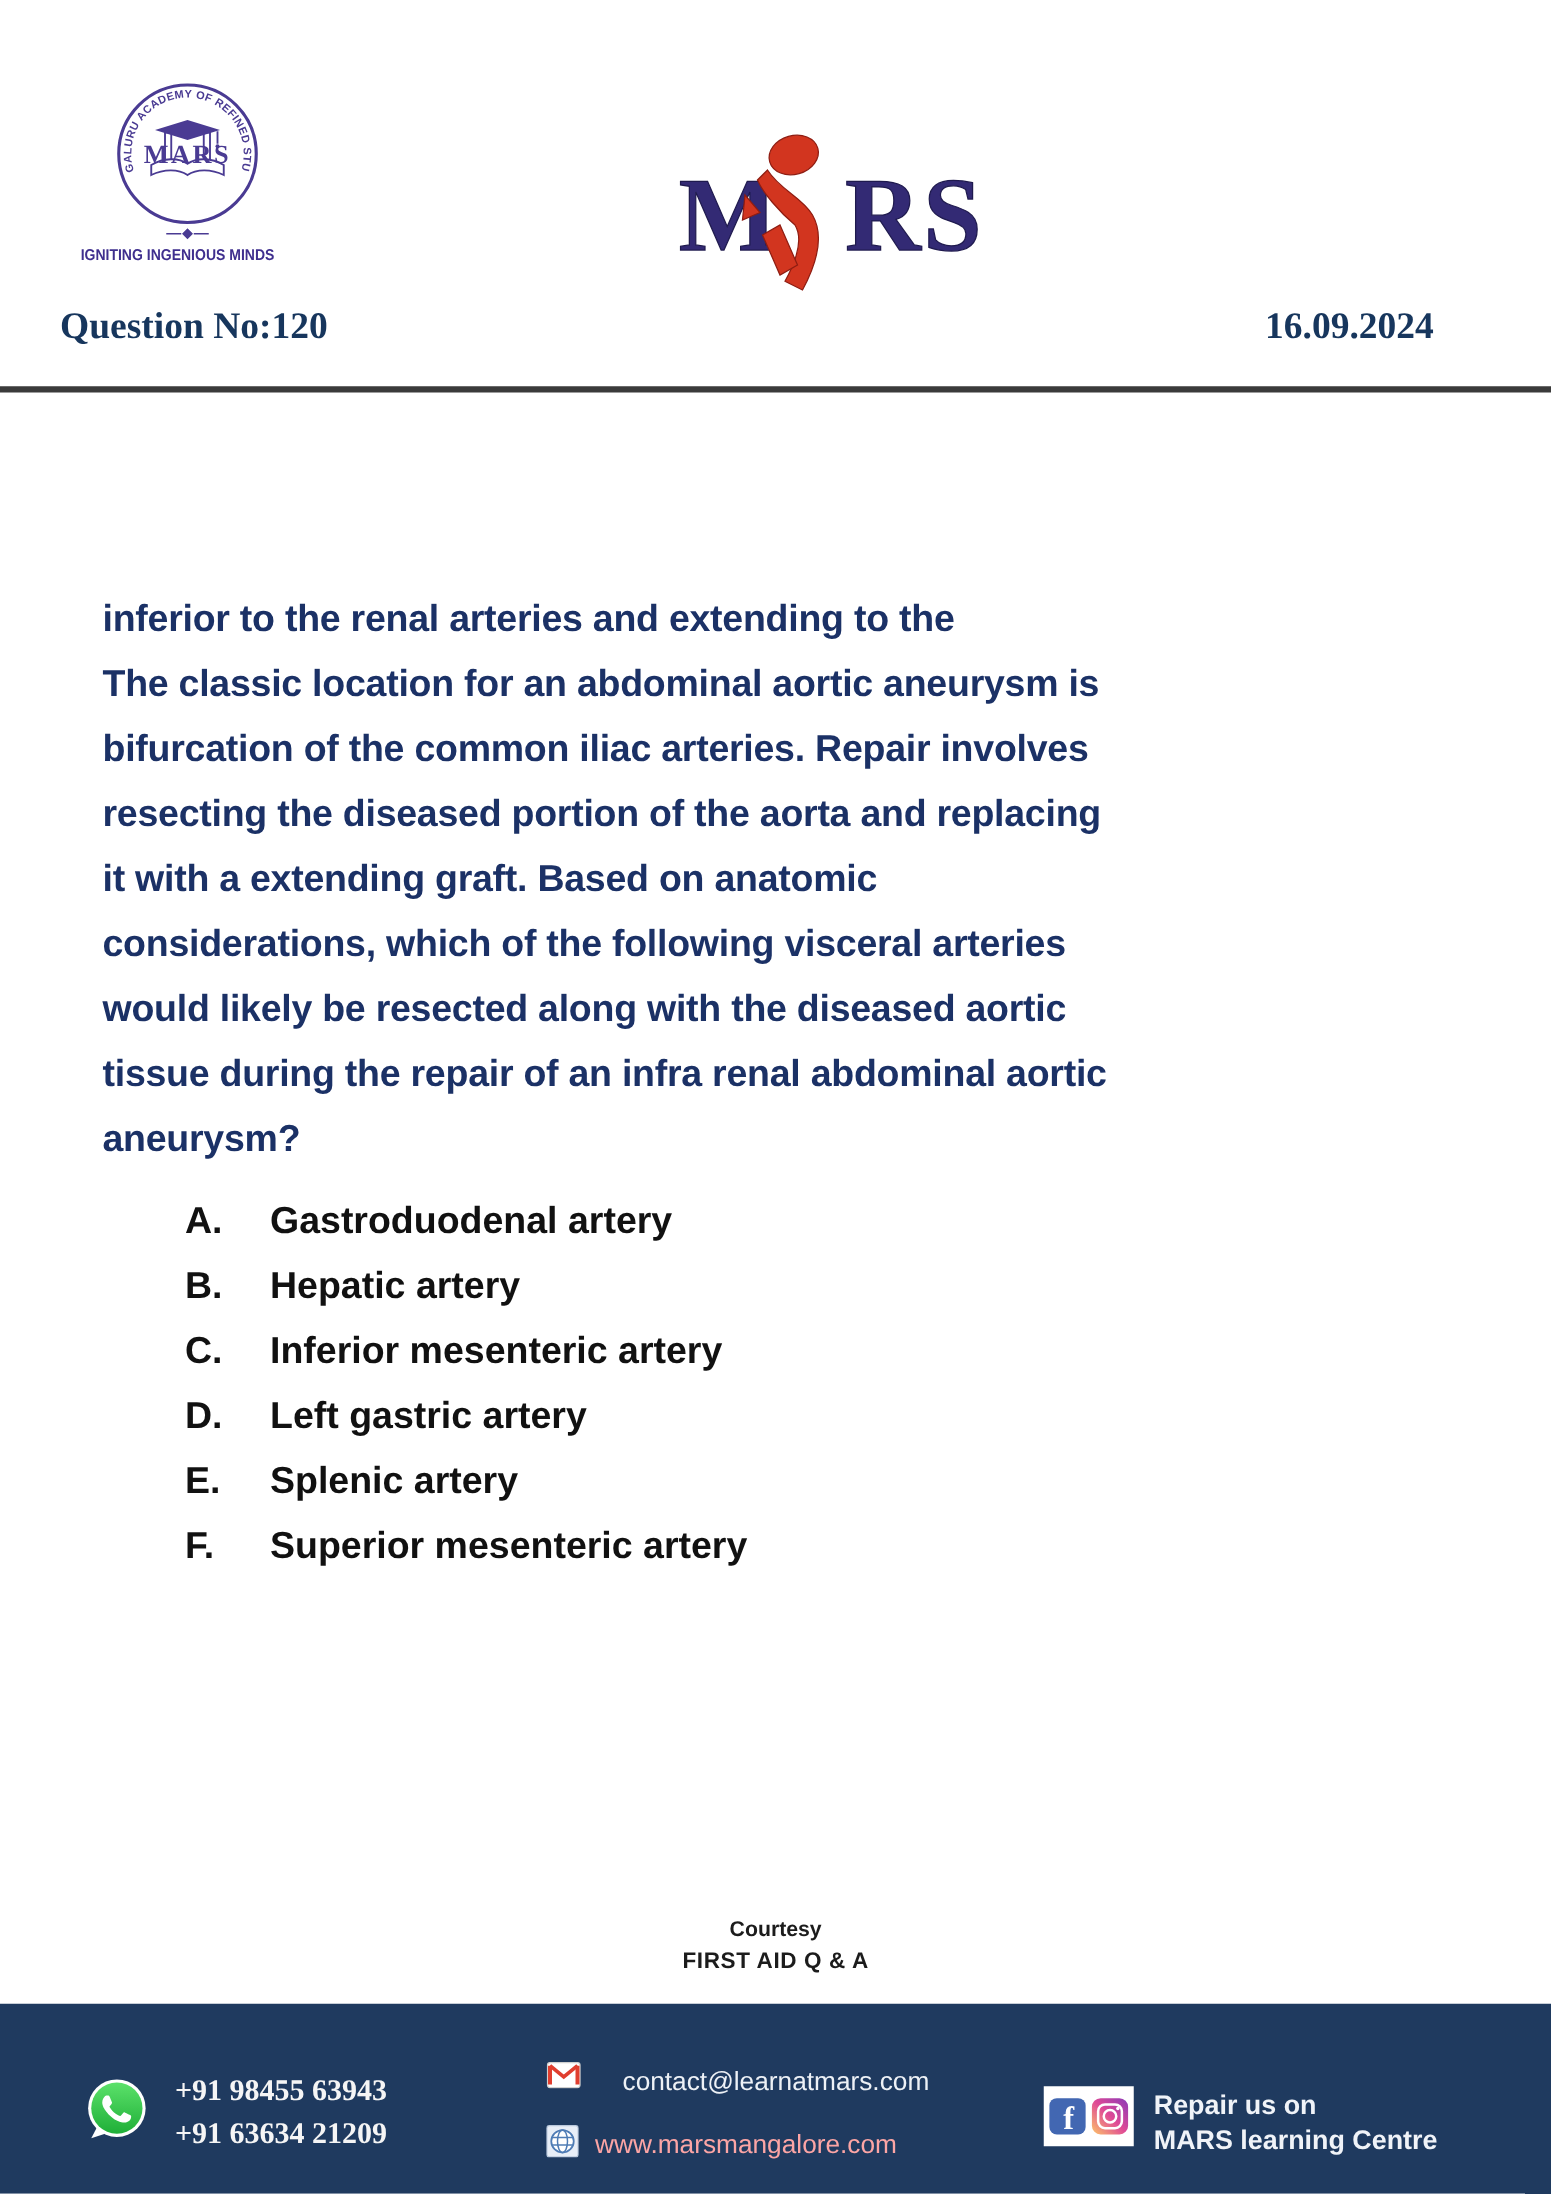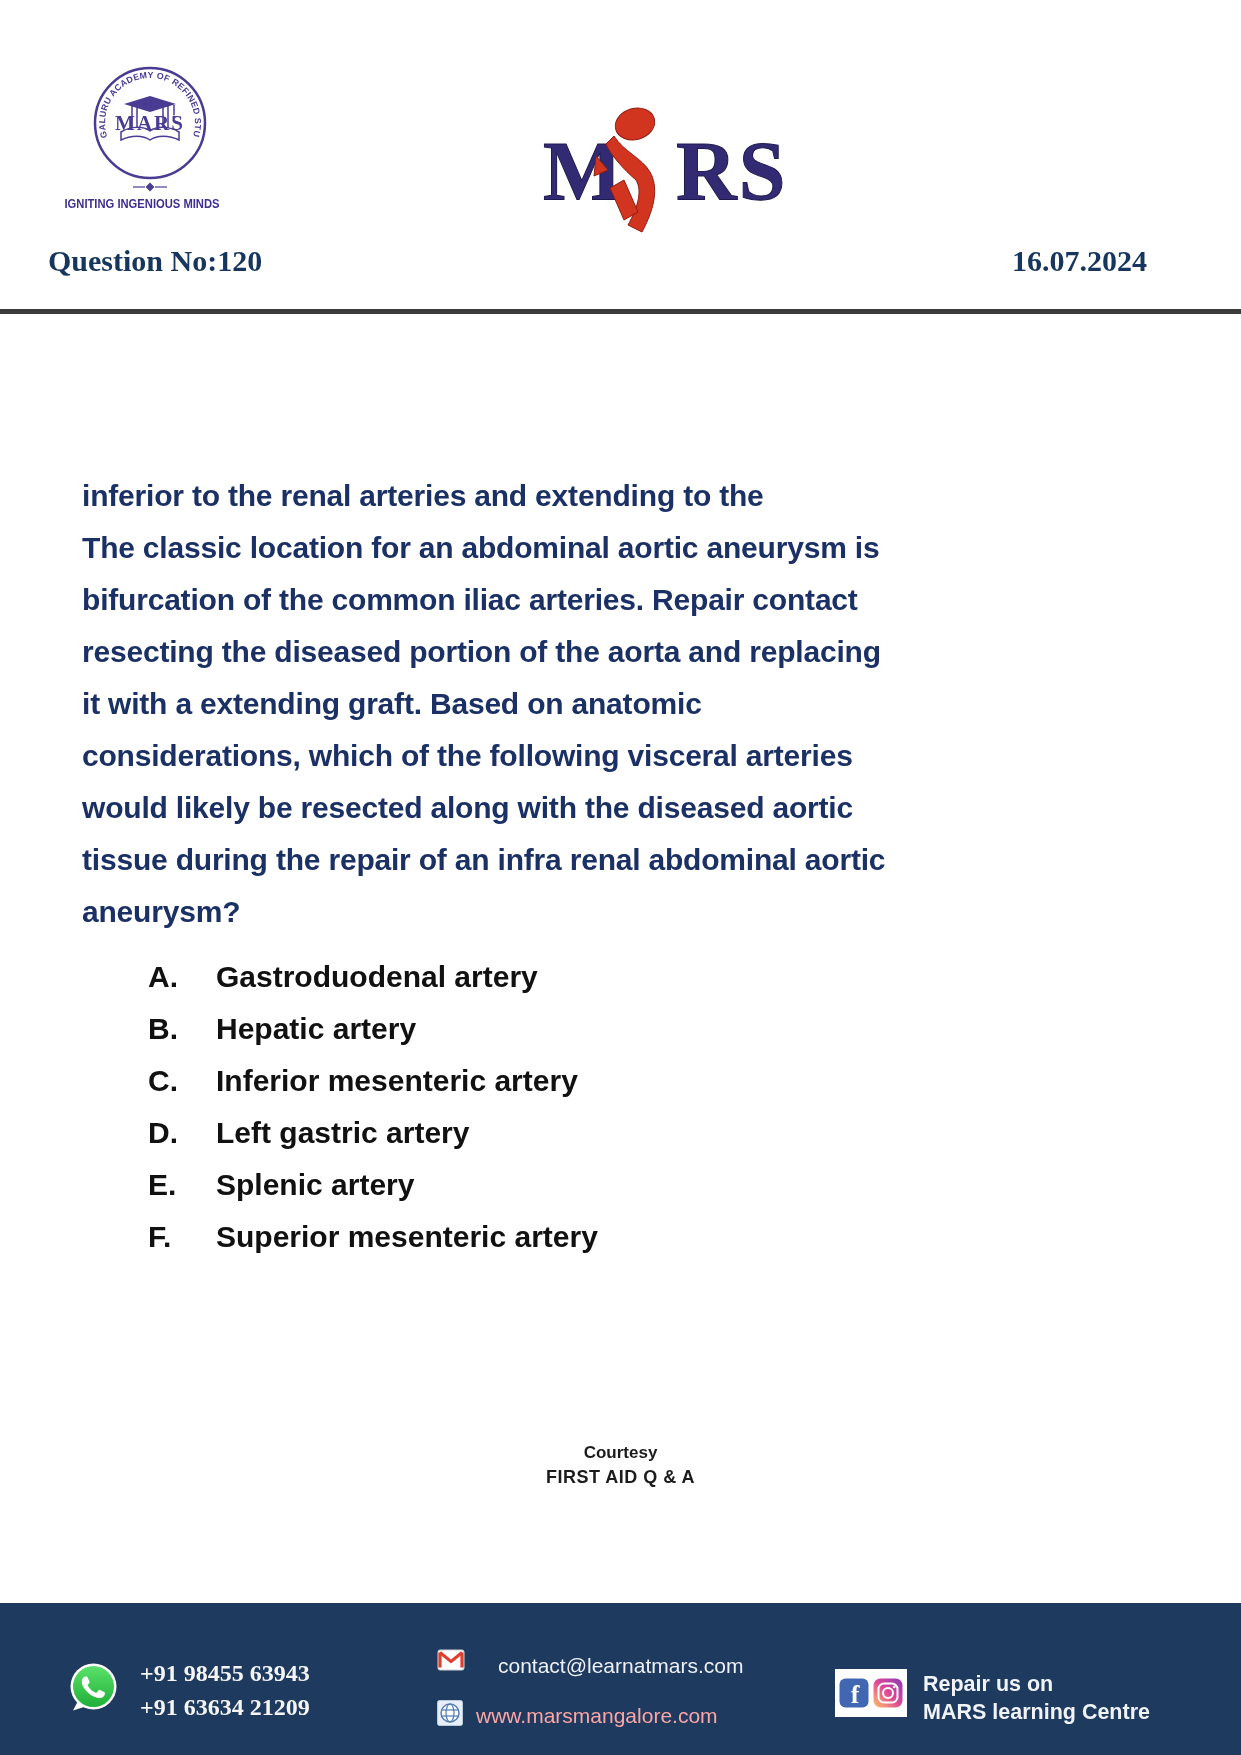--- a/index.html
+++ b/index.html
@@ -19,21 +19,21 @@
             font-stretch:semi-condensed;white-space:nowrap;}
 
   
   .options{position:absolute;left:148px;top:960px;color:#111111;
            font-weight:700;font-size:30px;font-stretch:semi-condensed;}
   .opt{display:flex;align-items:baseline;height:52px;}
   .opt .letter{width:68px;flex:0 0 68px;}
   .opt .text{white-space:nowrap;}
 
   
-  .courtesy{position:absolute;left:0;top:1442px;width:1241px;text-align:center;color:#1c1c1c;
+  .courtesy{position:absolute;left:0;top:1533px;width:1241px;text-align:center;color:#1c1c1c;
             font-stretch:condensed;}
   .courtesy .c1{font-weight:600;font-size:17px;line-height:22px;}
   .courtesy .c2{font-weight:700;font-size:18px;line-height:26px;letter-spacing:.5px;}
 
   
   .footer{position:absolute;left:0;top:1603px;width:100%;height:188px;background:#1f3a5f;}
   .wa-icon{position:absolute;left:69px;top:60px;}
   .phones{position:absolute;left:140px;top:53px;color:#f5f5f5;
           font:700 24px "Liberation Serif",serif;line-height:34px;white-space:nowrap;}
   .gmail-icon{position:absolute;left:437px;top:46px;}
@@ -84,27 +84,27 @@
     <g fill="#d2351f" stroke="#8f1d12" stroke-width="1">
       <ellipse cx="97" cy="18" rx="20" ry="15.5" transform="rotate(-16 97 18)"></ellipse>
       <path d="M76,30 C86,46 104,52 112,66 C120,80 118,100 104,126 L90,119 C101,99 104,84 98,74 C86,64 72,48 68,38 Z"></path>
       <path d="M86,74 L100,106 L86,114 L72,82 Z"></path>
       <path d="M58,50 L70,64 L56,70 Z"></path>
     </g>
     <text x="138" y="94" font-family="Liberation Serif, serif" font-size="84" font-weight="700" letter-spacing="2" fill="#332a74" stroke="#1f1a4e" stroke-width="1">RS</text>
   </svg>
 
   <div class="qno">Question No:120</div>
-  <div class="qdate">16.07.2024</div>
+  <div class="qdate">16.09.2024</div>
   <div class="rule"></div>
 
   <div class="question">
     <div>inferior to the renal arteries and extending to the</div>
     <div>The classic location for an abdominal aortic aneurysm is</div>
-    <div>bifurcation of the common iliac arteries. Repair contact</div>
+    <div>bifurcation of the common iliac arteries. Repair involves</div>
     <div>resecting the diseased portion of the aorta and replacing</div>
     <div>it with a extending graft. Based on anatomic</div>
     <div>considerations, which of the following visceral arteries</div>
     <div>would likely be resected along with the diseased aortic</div>
     <div>tissue during the repair of an infra renal abdominal aortic</div>
     <div>aneurysm?</div>
   </div>
 
   <div class="options">
     <div class="opt">

